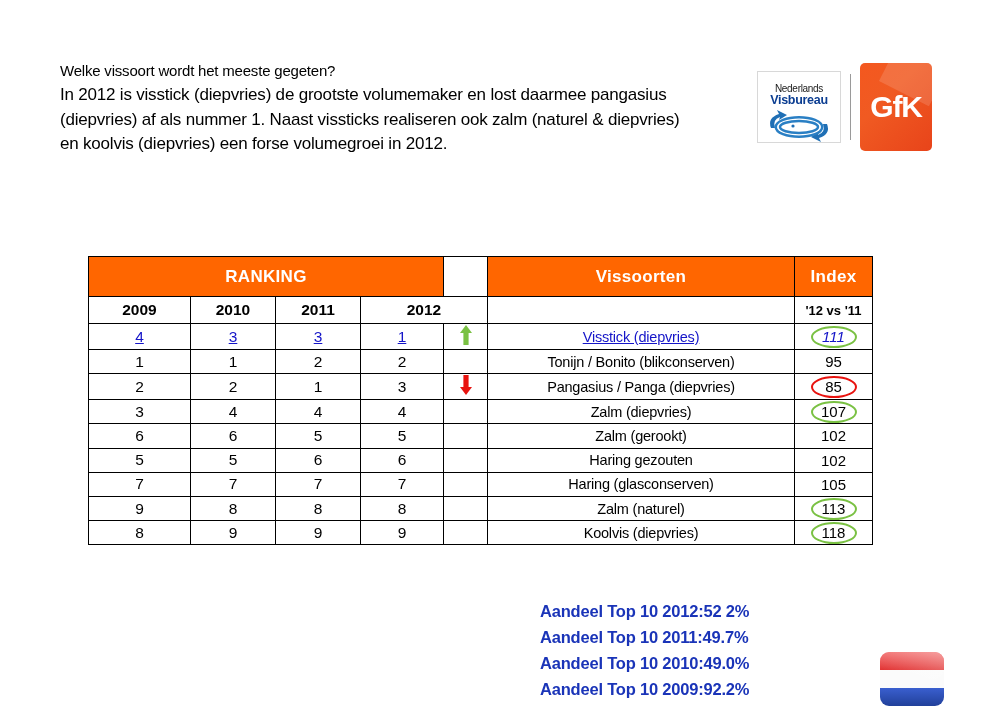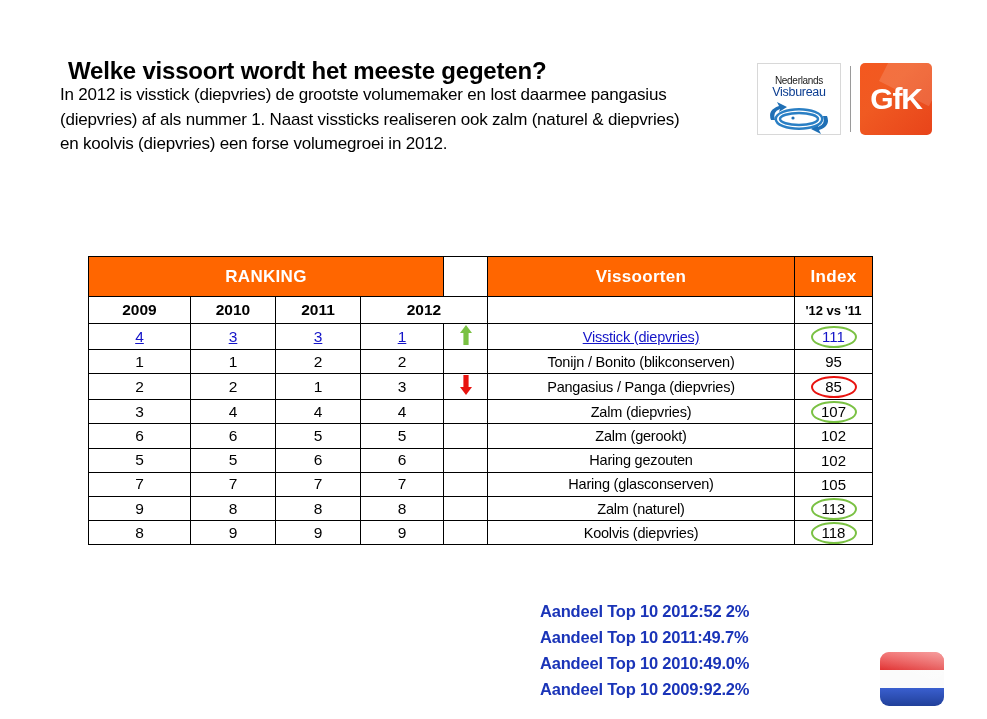--- a/index.html
+++ b/index.html
@@ -16,27 +16,26 @@
     background: #ffffff;
   }
 
   
   #header-text {
     position: absolute;
     left: 60px; top: 58px;
     width: 700px;
   }
   #header-question {
-    font-size: 24px;
-    font-weight: bold;
+    font-size: 15px;
+    font-weight: normal;
     color: #000000;
     line-height: 25px;
     white-space: nowrap;
     letter-spacing: -0.2px;
-    margin-left: 8px;
   }
   #header-body {
     font-size: 17px;
     color: #000000;
     line-height: 24.5px;
     letter-spacing: -0.2px;
   }
   .hb-line { white-space: nowrap; }
 
   
@@ -56,41 +55,41 @@
     flex-direction: column;
     align-items: center;
     overflow: hidden;
   }
   #vb-l1 {
     font-size: 10px; color: #1a1a1a;
     margin-top: 12px; line-height: 10px;
     letter-spacing: -0.3px;
   }
   #vb-l2 {
-    font-size: 12.5px; color: #0b3d91; font-weight: normal;
+    font-size: 12.5px; color: #0b3d91; font-weight: bold;
     line-height: 13px; letter-spacing: -0.3px;
   }
   #vb-graphic {
     position: relative;
     width: 72px; height: 36px;
     margin-top: 1px;
   }
   #vb-foot {
     font-size: 3.6px; color: #3b5fa0;
     line-height: 5px;
     letter-spacing: -0.1px;
     white-space: nowrap;
   }
   #logo-divider {
     width: 1px; height: 66px;
     background: #9a9a9a;
     margin: 0 9px;
   }
   #gfk-logo {
-    width: 72px; height: 72px;
+    width: 72px; height: 88px;
     border-radius: 5px;
     background: linear-gradient(135deg,#f4581f 0%,#f05a22 38%,#e8441a 100%);
     position: relative;
     display: flex;
     align-items: center;
     justify-content: center;
     overflow: hidden;
   }
   #gfk-logo::after {
     content: "";
@@ -162,21 +161,21 @@
   .data-row td.rank { font-size: 15.5px; }
   .data-row td.species { font-size: 14.5px; letter-spacing: -0.2px; }
   .data-row td.index { font-size: 15px; position: relative; }
 
   
   .row-hi td.rank span,
   .row-hi td.species span {
     color: #1414c8;
     text-decoration: underline;
   }
-  .row-hi td.index span { color: #1414c8; }
+  .row-hi td.index span { color: #1414c8; font-style: italic; }
 
   
   td.arrow { width: 44px; border-left: none; border-right: 1px solid #000; position: relative; }
   td.rank.r2012 { border-right: none; }
   .arrow-wrap { display:inline-block; position: relative; width: 14px; height: 22px; }
   .arrow-wrap svg { position: absolute; left: 0; top: 0; }
 
   
   .circle-ov {
     position: absolute;

